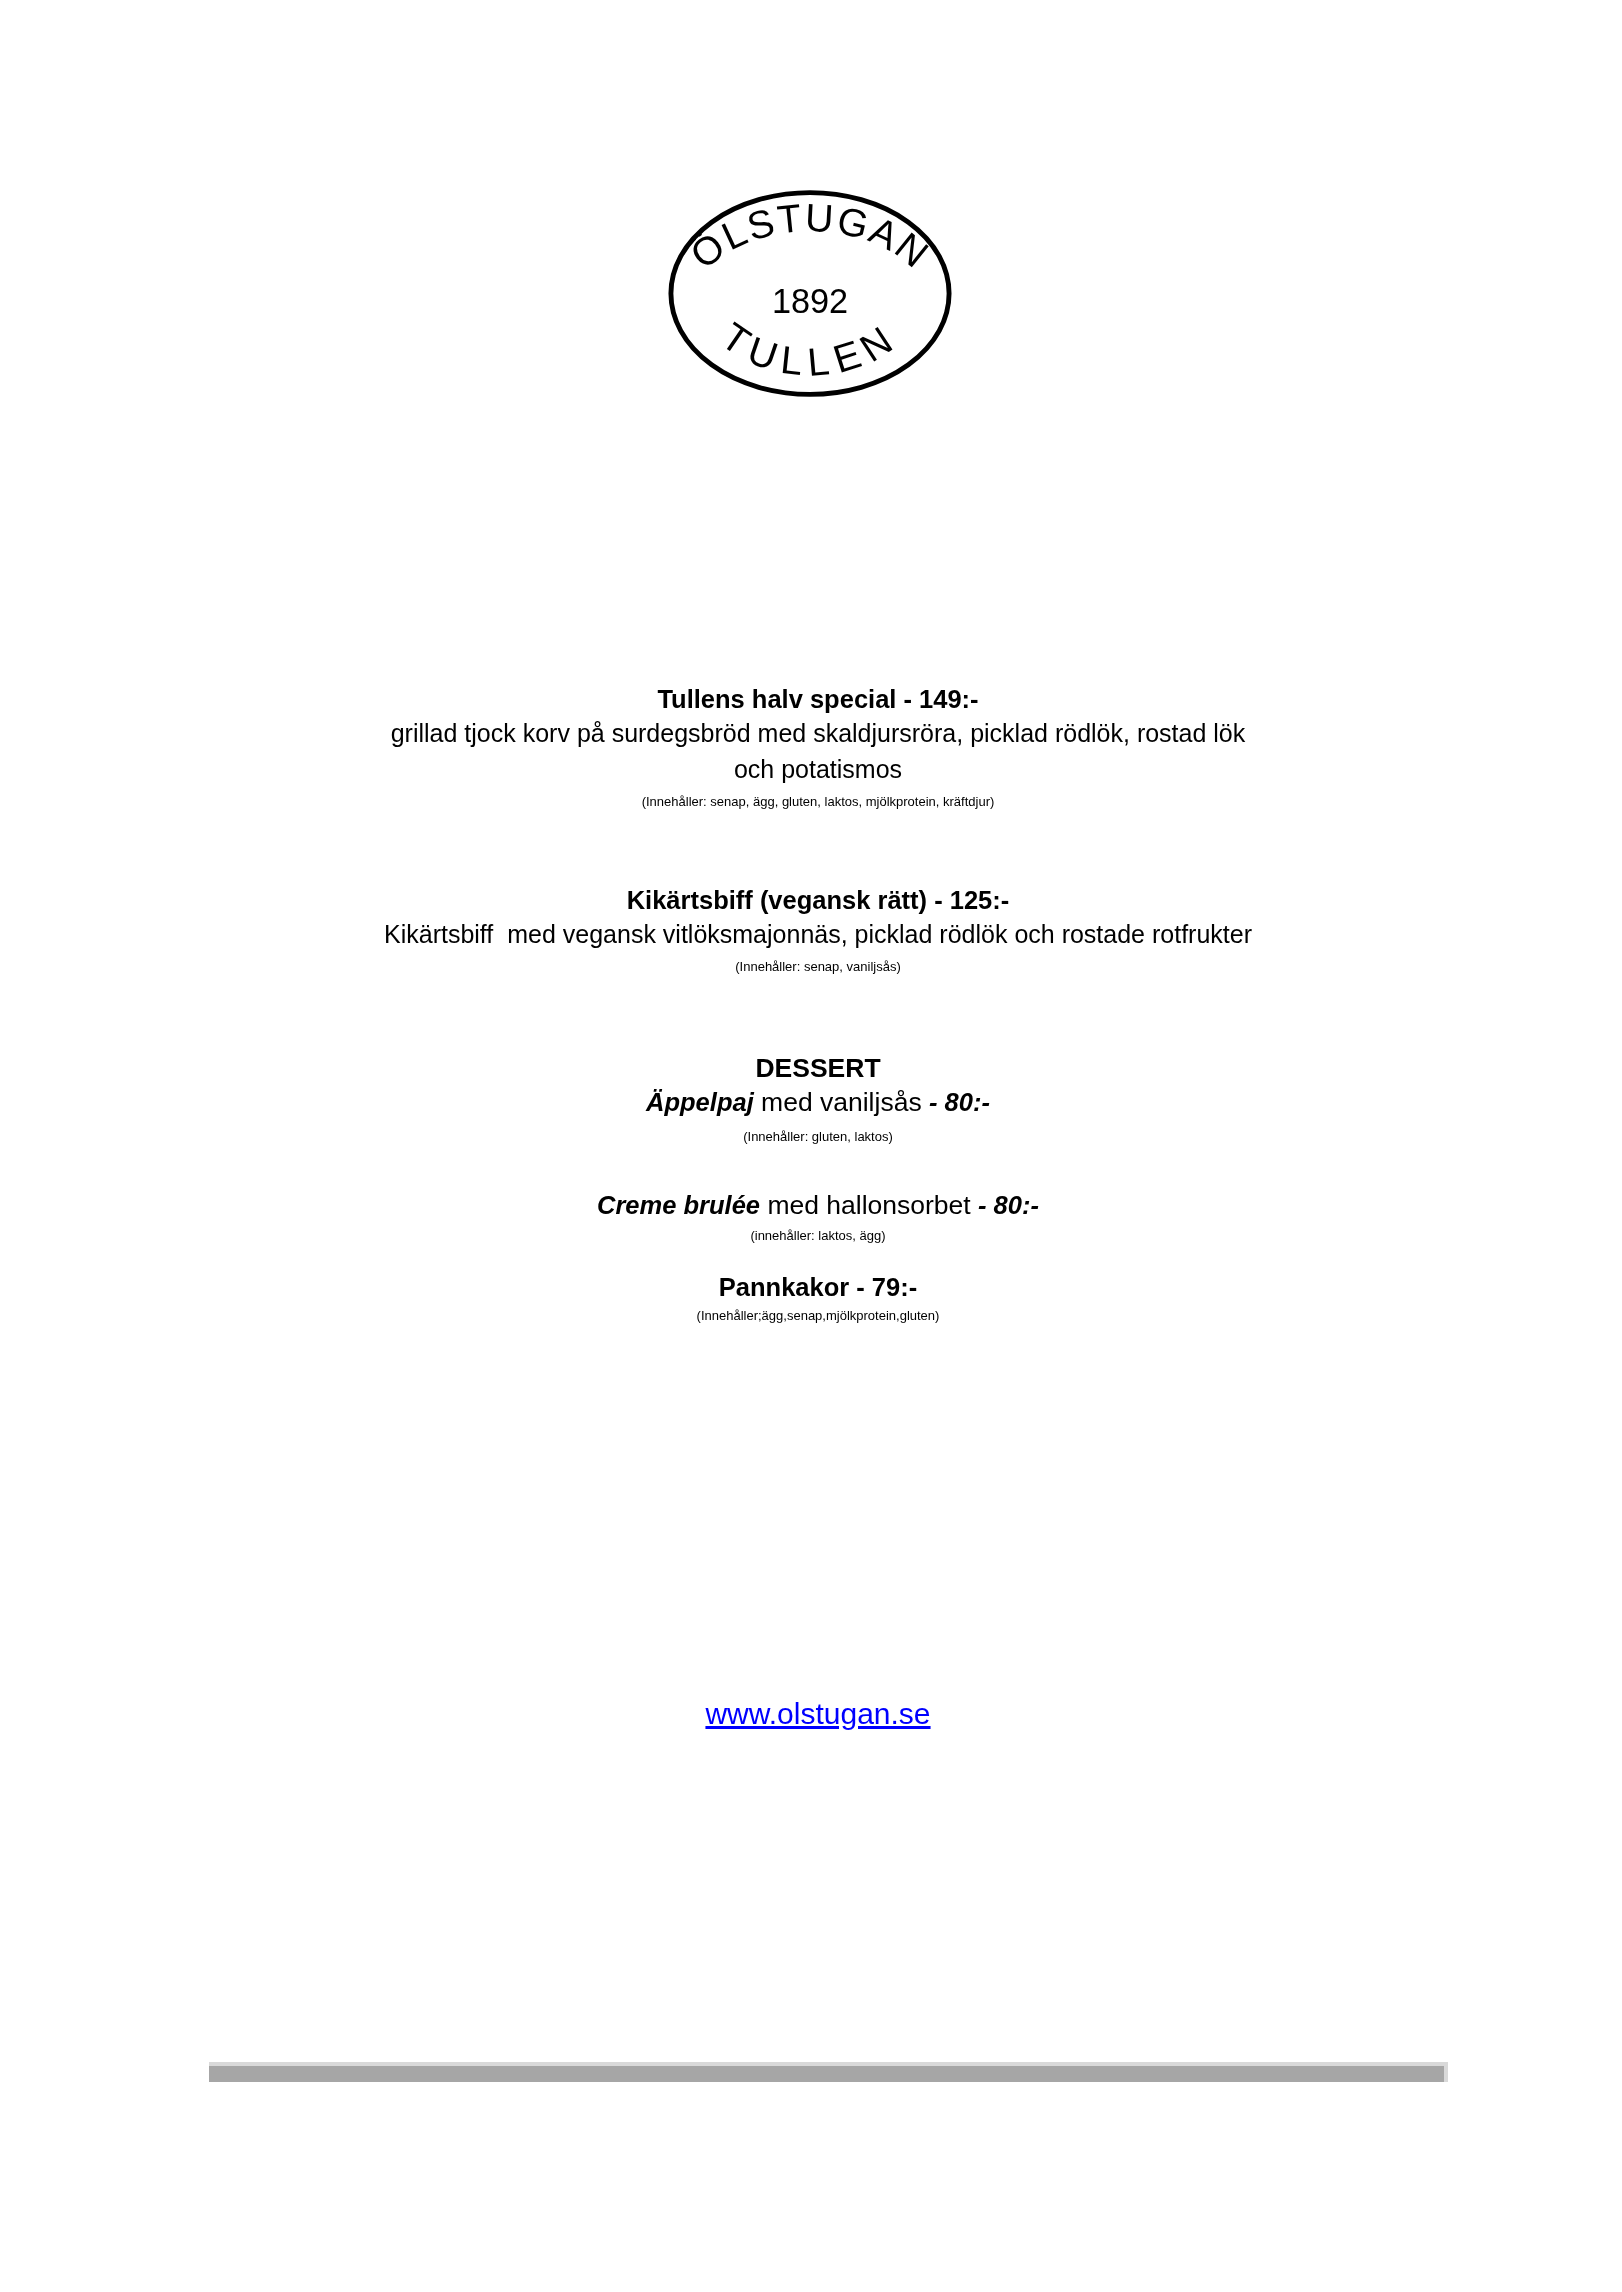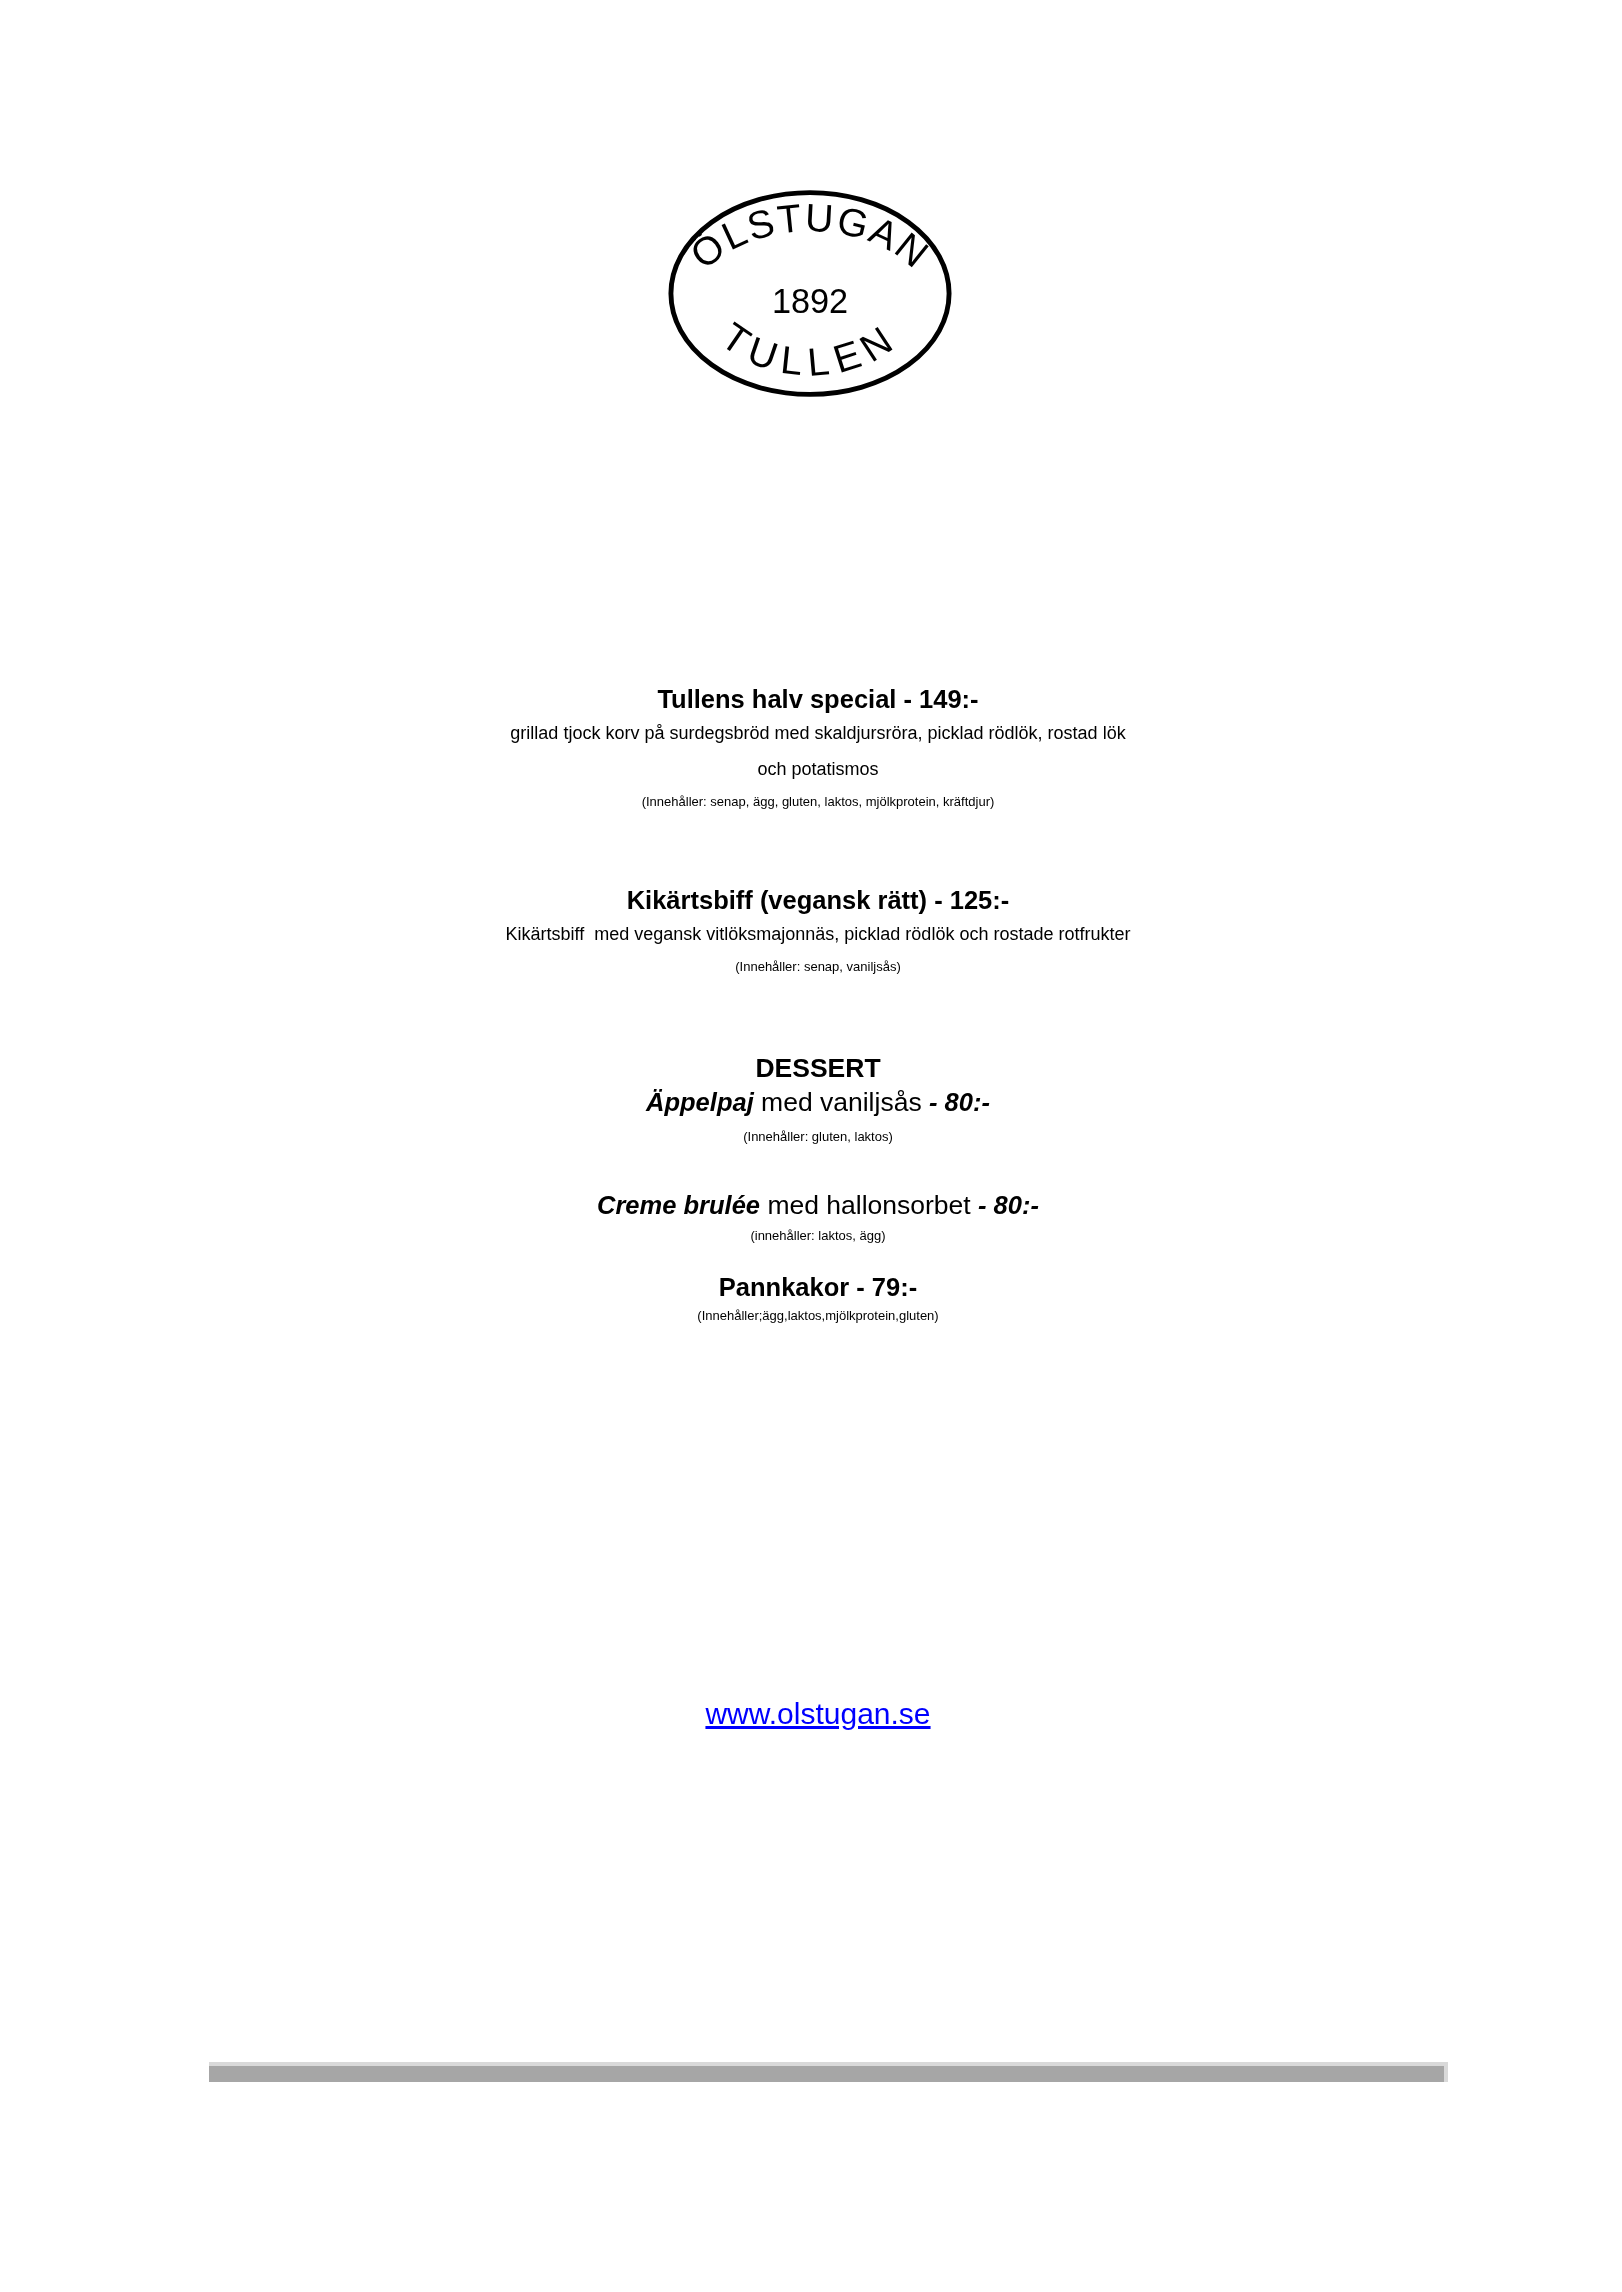--- a/index.html
+++ b/index.html
@@ -31,21 +31,21 @@
     text-align: center;
     margin-left: 14px;
   }
   .section-title {
     font-size: 25.5px;
     font-weight: bold;
     line-height: 32px;
     white-space: pre-wrap;
   }
   .desc-line {
-    font-size: 18px;
+    font-size: 25px;
     line-height: 36px;
     white-space: pre-wrap;
   }
   .allergens {
     font-size: 13px;
     line-height: 25.5px;
     margin-top: 2px;
     white-space: pre-wrap;
   }
   .allergens.mt6 { margin-top: 5.9px; }
@@ -137,21 +137,21 @@
     <div class="allergens mt6">(Innehåller: gluten, laktos)</div>
   </div>
 
   <div class="block" style="top:1189px">
     <div class="item-title"><span class="b">Creme brulée</span><span> med hallonsorbet </span><span class="b">- 80:-</span></div>
     <div class="allergens">(innehåller: laktos, ägg)</div>
   </div>
 
   <div class="block" style="top:1271px">
     <div class="section-title">Pannkakor - 79:-</div>
-    <div class="allergens" style="margin-top:0">(Innehåller;ägg,laktos,mjölkprotein,gluten)</div>
+    <div class="allergens" style="margin-top:0">(Innehåller;ägg,senap,mjölkprotein,gluten)</div>
   </div>
 
   <div class="block link-row" style="top:1694px">
     <a href="#">www.olstugan.se</a>
   </div>
 
   <div class="footer-bar">
     <div class="bar-inner"></div>
   </div>
 

